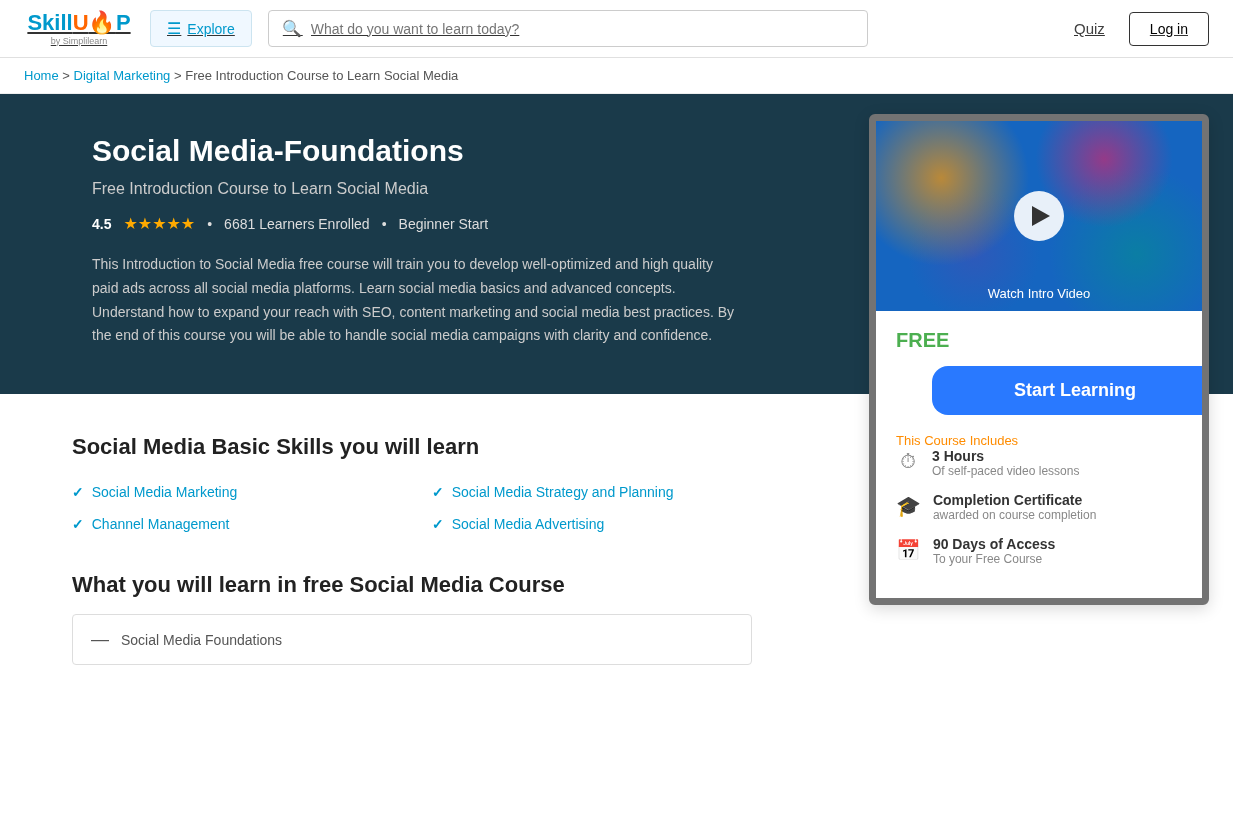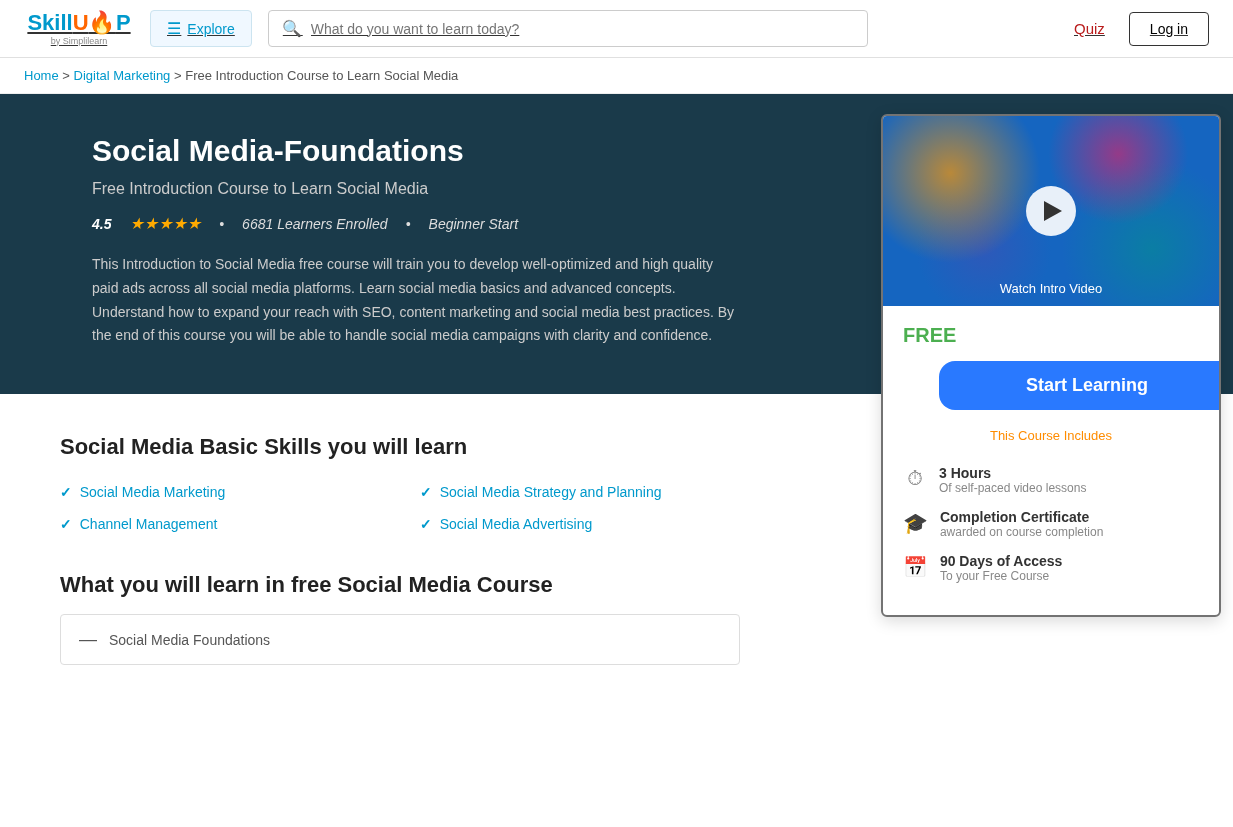--- a/index.html
+++ b/index.html
@@ -65,21 +65,21 @@
     }
     .search-icon { color: #999; font-size: 16px; }
     .header-right {
       display: flex;
       align-items: center;
       gap: 24px;
       margin-left: auto;
     }
     .quiz-link {
       font-size: 15px;
-      color: #b91c1c;
+      color: #404040;
       cursor: pointer;
       text-decoration: none;
       margin-left: 37px;
     }
     .login-btn {
       padding: 8px 20px;
       border: 1px solid #333;
       border-radius: 4px;
       background: #fff;
       font-size: 14px;
@@ -119,44 +119,43 @@
       margin-bottom: 12px;
     }
     .hero-subtitle {
       font-size: 16px;
       color: #ccc;
       margin-bottom: 16px;
     }
     .hero-meta {
       display: flex;
       align-items: center;
-      gap: 18px;
+      gap: 12px;
       margin-bottom: 20px;
       font-size: 14px;
       color: #ddd;
-      font-style: italic;
     }
     .rating-num { font-weight: 700; color: #fff; }
     .stars { color: #ffaa00; font-size: 16px; }
     .hero-desc {
       font-size: 14px;
       color: #ccc;
       line-height: 1.7;
       max-width: 650px;
     }
 
     
     .course-card {
       background: #fff;
-      border: 2px solid #737373;
+      border: 7px solid #737373;
       border-radius: 6px;
       width: 340px;
       min-width: 340px;
       position: absolute;
-      right: 12px;
+      right: 24px;
       top: 20px;
       box-shadow: 0 4px 16px rgba(0,0,0,0.15);
       overflow: hidden;
     }
     .course-card-video {
       width: 100%;
       height: 190px;
       background: linear-gradient(135deg, #1a237e 0%, #0099cc 50%, #00bcd4 100%);
       position: relative;
       display: flex;
@@ -221,22 +220,21 @@
       border-radius: 16px;
       font-size: 18px;
       font-weight: 600;
       cursor: pointer;
       margin-bottom: 18px;
       margin-left: 36px;
     }
     .includes-title {
       font-size: 13px;
       color: #ff8c00;
-      margin-bottom: 22px;
-      text-align: center;
+      margin-bottom: 0;
     }
     .include-item {
       display: flex;
       align-items: flex-start;
       gap: 12px;
       margin-bottom: 14px;
     }
     .include-icon {
       font-size: 20px;
       color: #777;
@@ -251,20 +249,21 @@
     }
     .include-text-sub {
       font-size: 12px;
       color: #888;
     }
 
     
     .main-content {
       padding: 40px 60px;
       max-width: 800px;
+      margin-left: 12px;
     }
     .section-title {
       font-size: 22px;
       font-weight: 700;
       color: #222;
       margin-bottom: 24px;
     }
     .skills-grid {
       display: grid;
       grid-template-columns: 1fr 1fr;

